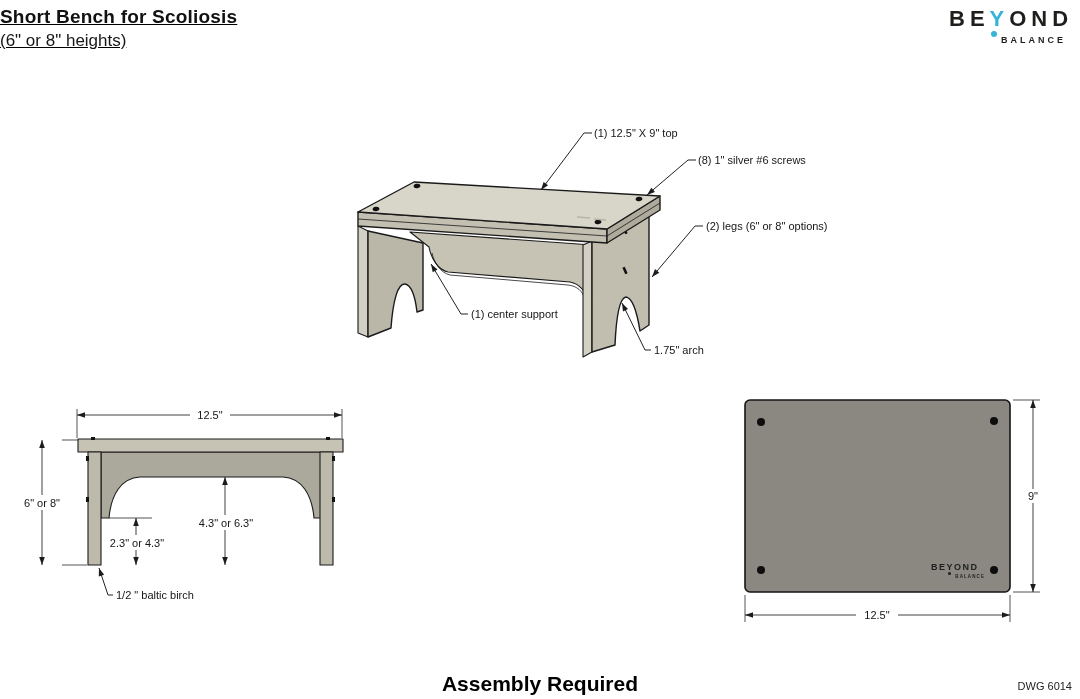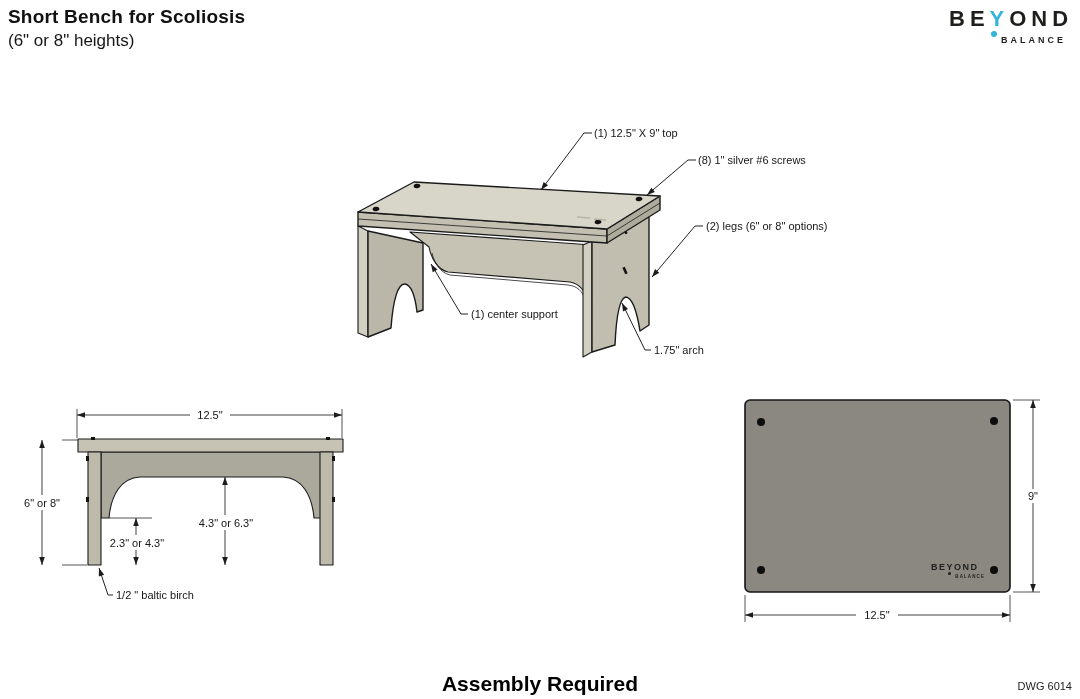--- a/index.html
+++ b/index.html
@@ -1,17 +1,17 @@
 <!DOCTYPE html>
 <html><head>
 <meta charset="utf-8">
 <style>
   html,body{margin:0;padding:0;background:#ffffff;}
   body{width:1080px;height:699px;position:relative;font-family:"Liberation Sans",sans-serif;overflow:hidden;}
-  .hdr{position:absolute;left:8px;top:6px;}
+  .hdr{position:absolute;left:0;top:6px;text-decoration:underline;}
   .hdr .title{font-size:19px;font-weight:700;color:#111;letter-spacing:.2px;}
   .hdr .subtitle{font-size:17px;font-weight:400;color:#161616;margin-top:3px;}
   .logo{position:absolute;right:8px;top:4px;}
   svg text{font-family:"Liberation Sans",sans-serif;}
   .lbl{font-size:11px;fill:#161616;}
   .dimline{stroke:#2a2a2a;stroke-width:0.9;fill:none;}
   .ext{stroke:#2a2a2a;stroke-width:0.8;fill:none;}
   .arr{fill:#1c1c1c;}
   .ol{stroke:#1a1a1a;stroke-width:1.4;stroke-linejoin:round;}
   .ol2{stroke:#1a1a1a;stroke-width:1.1;stroke-linejoin:round;}

